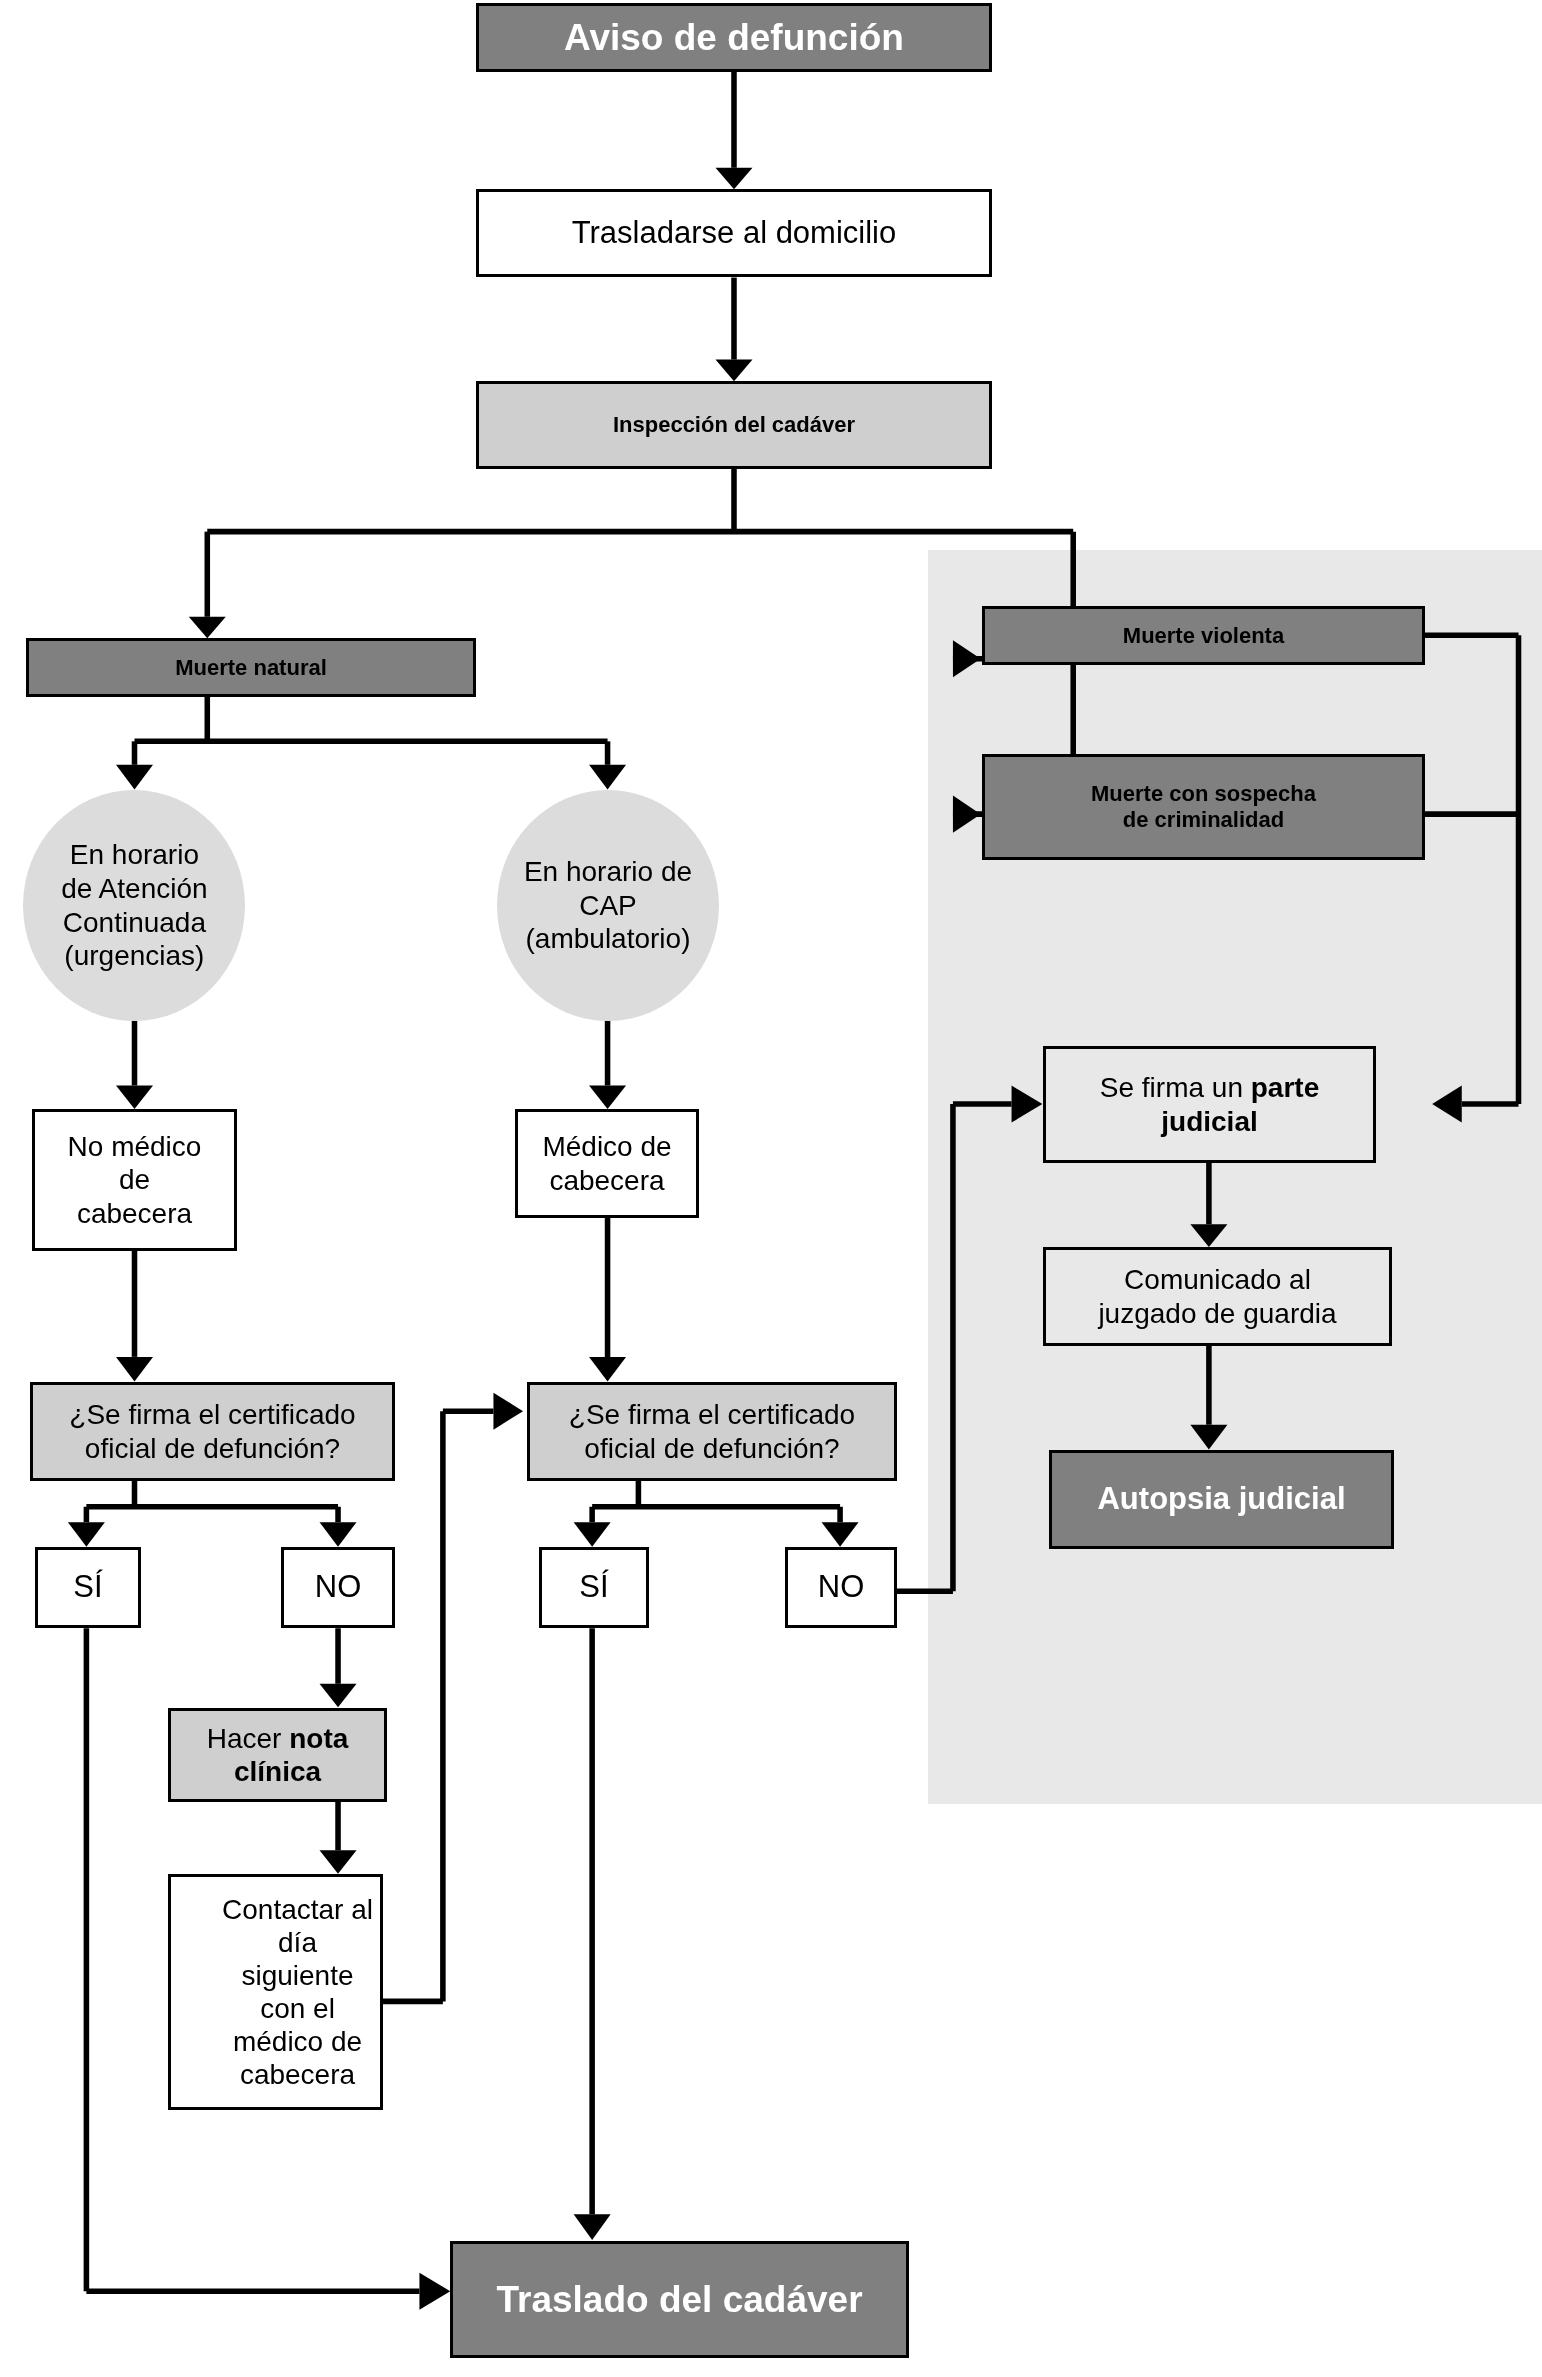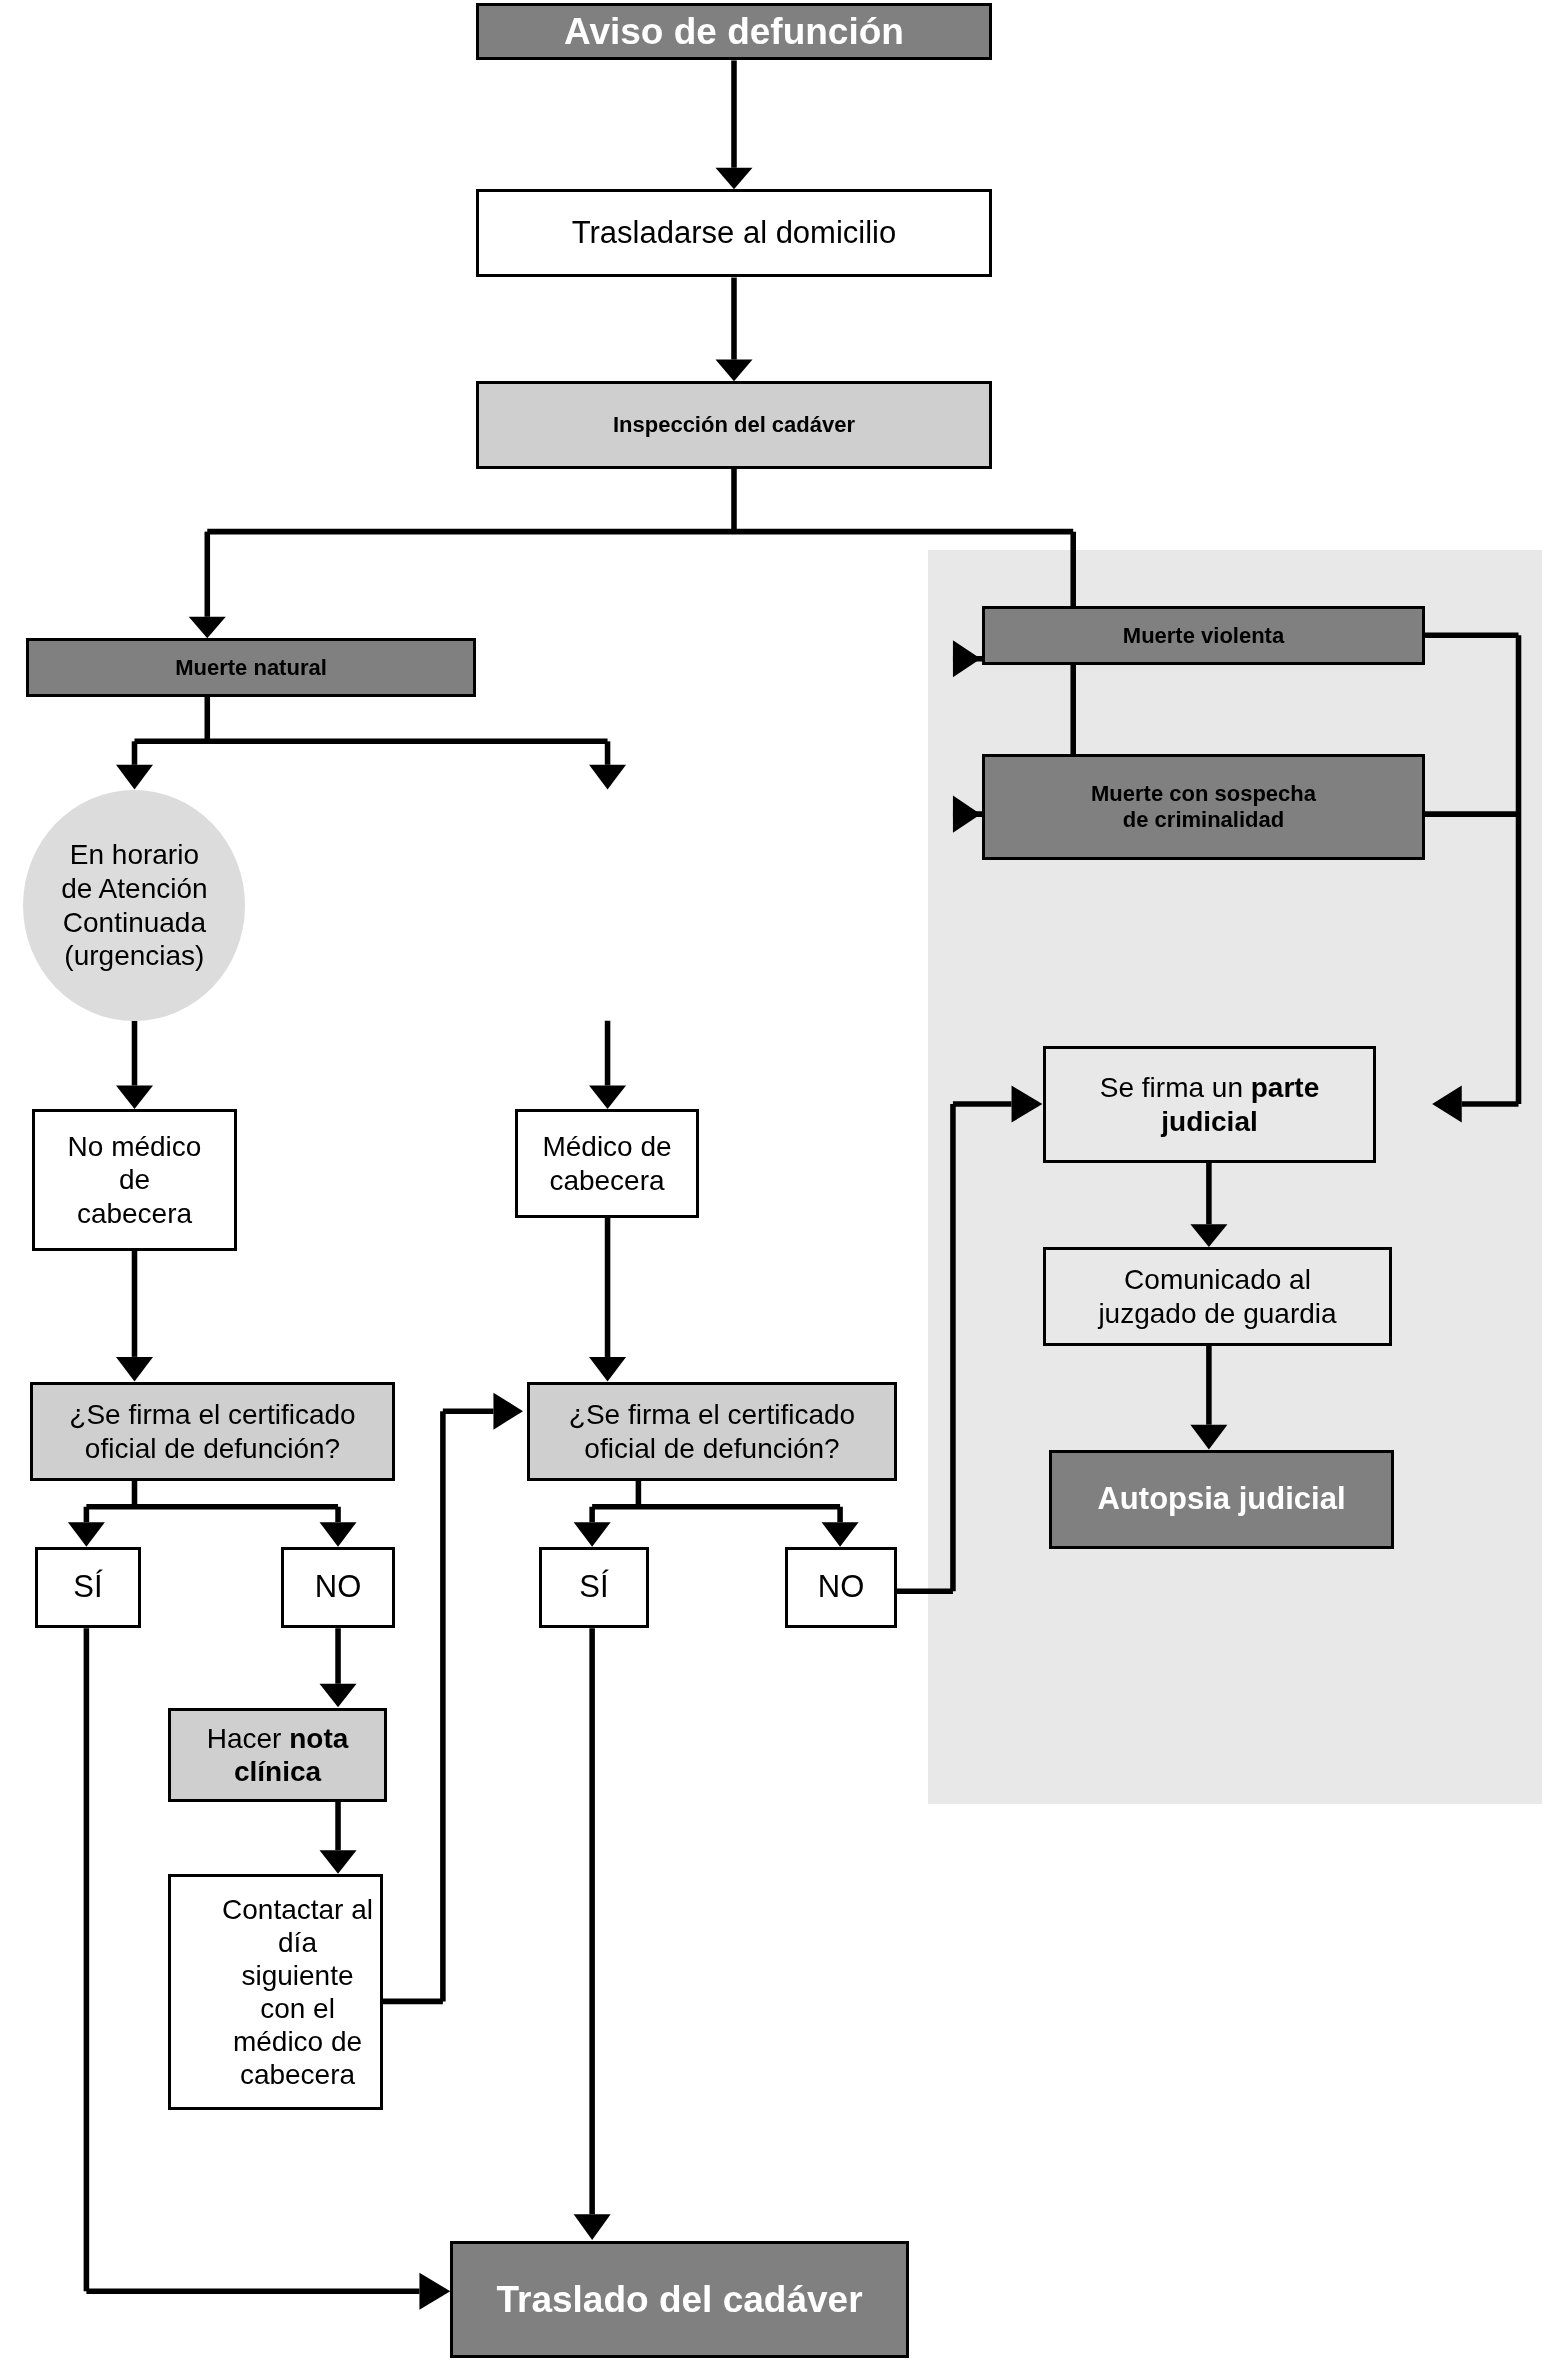--- a/index.html
+++ b/index.html
@@ -154,21 +154,21 @@
       <line x1="2302" y1="1320" x2="2462" y2="1320"></line>
 
       <line x1="1960" y1="1885" x2="1960" y2="1985"></line>
       <polygon points="1930,1985 1990,1985 1960,2022" fill="#000" stroke="none"></polygon>
 
       <line x1="1960" y1="2182" x2="1960" y2="2310"></line>
       <polygon points="1930,2310 1990,2310 1960,2350" fill="#000" stroke="none"></polygon>
     </g>
   </svg>
 
-  <div class="node fill-dark f-60 bold" style="left:476px; top:3.1px; width:516px; height:57px;">
+  <div class="node fill-dark f-60 bold" style="left:476px; top:3.1px; width:516px; height:69px;">
     <span class="txt-white">Aviso de defunción</span>
   </div>
 
   <div class="node fill-white f-50" style="left:476px; top:189px; width:516px; height:88px;">
     <span>Trasladarse al domicilio</span>
   </div>
 
   <div class="node fill-light f-54 bold" style="left:476px; top:381px; width:516px; height:88px;">
     <span>Inspección del cadáver</span>
   </div>
@@ -190,20 +190,27 @@
 
   <div class="ellipse f-46" style="left:23.4px; top:790px; width:222px; height:231px;">
     <span>
       <span>En horario</span><br>
       <span>de Atención</span><br>
       <span>Continuada</span><br>
       <span>(urgencias)</span>
     </span>
   </div>
 
+  <div class="ellipse f-46" style="left:497px; top:790px; width:222px; height:231px;">
+    <span>
+      <span>En horario de</span><br>
+      <span>CAP</span><br>
+      <span>(ambulatorio)</span>
+    </span>
+  </div>
 
   <div class="node fill-white f-46" style="left:32px; top:1109px; width:205px; height:142px;">
     <span>
       <span>No médico</span><br>
       <span>de</span><br>
       <span>cabecera</span>
     </span>
   </div>
 
   <div class="node fill-white f-46" style="left:515px; top:1109px; width:184px; height:109px;">

